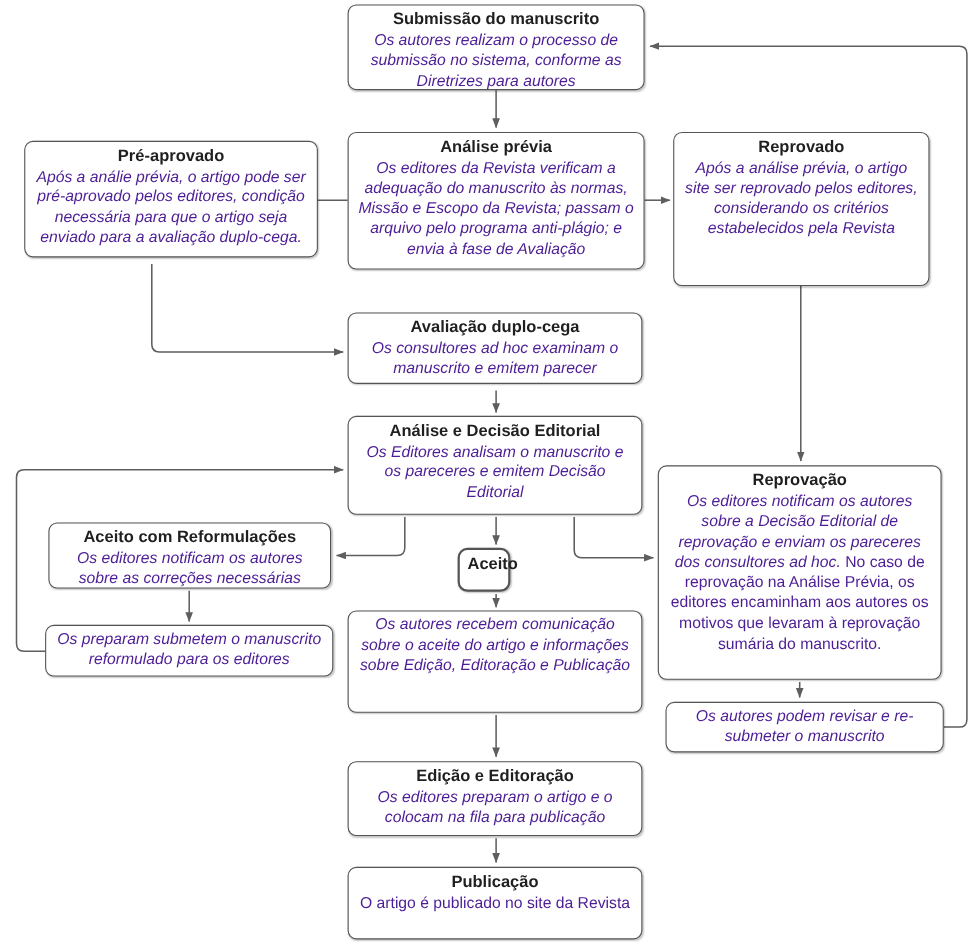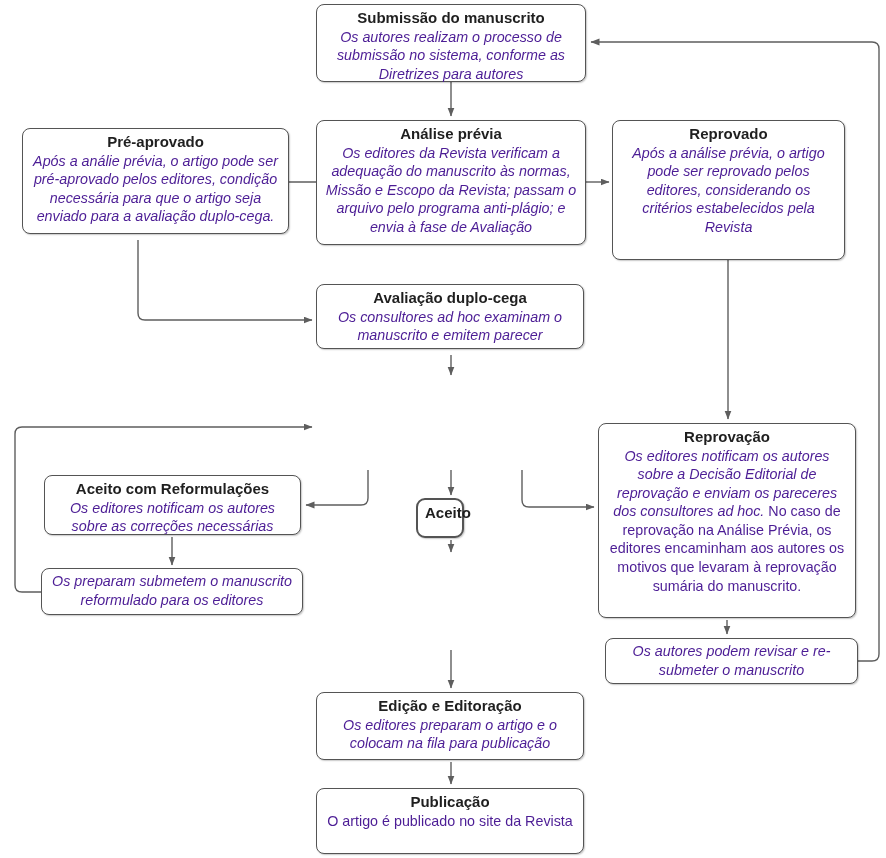--- a/index.html
+++ b/index.html
@@ -83,42 +83,49 @@
     <p class="italic">Os editores da Revista verificam a adequação do manuscrito às normas, Missão e Escopo da Revista; passam o arquivo pelo programa anti-plágio; e envia à fase de Avaliação</p>
   </div>
 
   <div class="node" style="left:22px; top:128px; width:267px; height:106px">
     <h3>Pré-aprovado</h3>
     <p class="italic">Após a análie prévia, o artigo pode ser pré-aprovado pelos editores, condição necessária para que o artigo seja enviado para a avaliação duplo-cega.</p>
   </div>
 
   <div class="node" style="left:612px; top:120px; width:233px; height:140px">
     <h3>Reprovado</h3>
-    <p class="italic">Após a análise prévia, o artigo pode ser reprovado pelos editores, considerando os critérios estabelecidos pela Revista</p>
+    <p class="italic">Após a análise prévia, o artigo site ser reprovado pelos editores, considerando os critérios estabelecidos pela Revista</p>
   </div>
 
   <div class="node" style="left:316px; top:284px; width:268px; height:65px">
     <h3>Avaliação duplo-cega</h3>
     <p class="italic">Os consultores ad hoc examinam o manuscrito e emitem parecer</p>
   </div>
 
+  <div class="node" style="left:316px; top:378px; width:268px; height:90px">
+    <h3>Análise e Decisão Editorial</h3>
+    <p class="italic">Os Editores analisam o manuscrito e os pareceres e emitem Decisão Editorial</p>
+  </div>
 
   <div class="node" style="left:44px; top:475px; width:257px; height:60px">
     <h3>Aceito com Reformulações</h3>
     <p class="italic">Os editores notificam os autores sobre as correções necessárias</p>
   </div>
 
   <div class="node" style="left:41px; top:568px; width:262px; height:47px">
     <p class="italic">Os preparam submetem o manuscrito reformulado para os editores</p>
   </div>
 
   <div class="node node-small" style="left:416px; top:498px; width:48px; height:40px">
     <h3>Aceito</h3>
   </div>
 
+  <div class="node" style="left:316px; top:555px; width:268px; height:93px">
+    <p class="italic">Os autores recebem comunicação sobre o aceite do artigo e informações sobre Edição, Editoração e Publicação</p>
+  </div>
 
   <div class="node" style="left:598px; top:423px; width:258px; height:195px">
     <h3>Reprovação</h3>
     <p><span class="italic">Os editores notificam os autores sobre a Decisão Editorial de reprovação e enviam os pareceres dos consultores ad hoc.</span> <span>No caso de reprovação na Análise Prévia, os editores encaminham aos autores os motivos que levaram à reprovação sumária do manuscrito.</span></p>
   </div>
 
   <div class="node" style="left:605px; top:638px; width:253px; height:46px">
     <p class="italic">Os autores podem revisar e re-submeter o manuscrito</p>
   </div>
 

